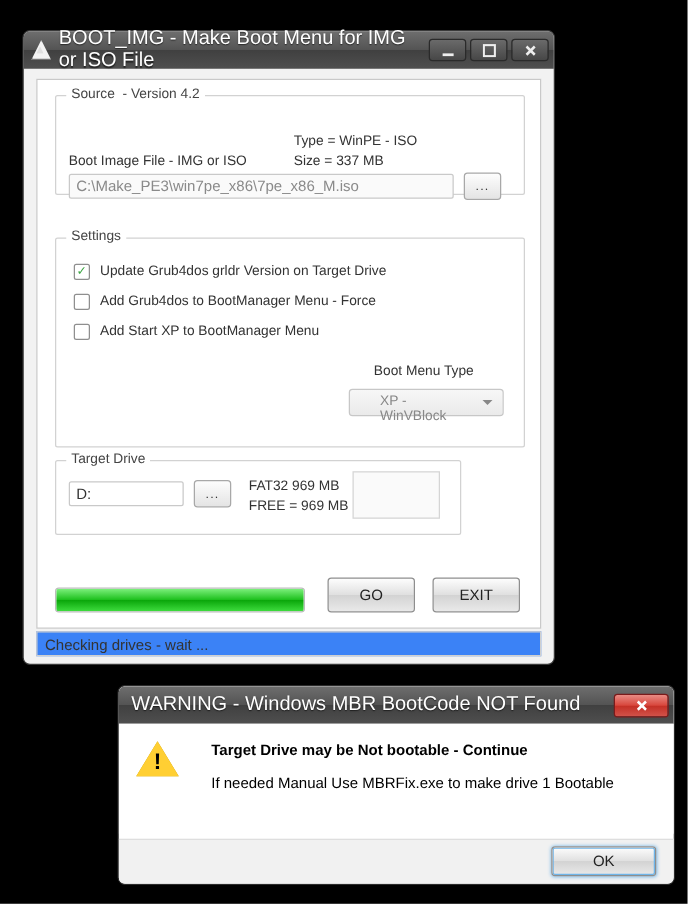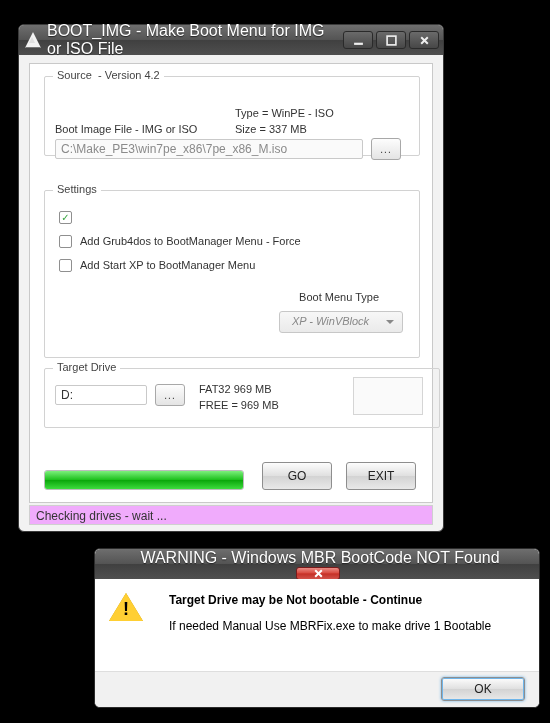--- a/index.html
+++ b/index.html
@@ -61,40 +61,40 @@
   .winbtn svg{ width:11px; height:11px; }
 
   .client {
     position:absolute; left:10px; top:38px; right:10px; bottom:28px;
     background:#fff;
     border:1px solid #c9c9c9;
   }
   .statusbar {
     position:absolute; left:10px; right:10px; bottom:6px;
     height:20px; line-height:20px;
-    background:#f0abfc;
+    background:#3b82f6;
     border:1px solid #cfcfcf;
     padding:0 6px;
     font-size:12px;
   }
 
   .group {
     position:absolute;
     border:1px solid #d2d2d2;
     border-radius:2px;
   }
   .group > .legend {
     position:absolute; top:-8px; left:8px;
     background:#fff; padding:0 4px;
     color:#444;
   }
 
   .grp-source { left:14px; top:12px; width:376px; height:80px; }
   .grp-settings { left:14px; top:126px; width:376px; height:168px; }
-  .grp-target { left:14px; top:304px; width:396px; height:60px; }
+  .grp-target { left:14px; top:304px; width:325px; height:60px; }
 
   .lbl { position:absolute; white-space:nowrap; }
 
   .textbox {
     position:absolute;
     height:20px;
     border:1px solid #c9c9c9;
     background:#fafafa;
     color:#8a8a8a;
     padding:2px 5px;
@@ -126,23 +126,22 @@
     font-size:10px; color:#3aa642;
   }
 
   .combo{
     position:absolute;
     height:22px;
     border:1px solid #c7c7c7;
     border-radius:3px;
     background:linear-gradient(#f7f7f7,#eaeaea);
     color:#888;
-    padding:3px 22px 0 12px;
+    padding:3px 22px 0 24px;
     font-size:11px;
-    font-style:italic;
   }
   .combo::after{
     content:"";
     position:absolute; right:8px; top:8px;
     border:4px solid transparent;
     border-top-color:#888;
   }
 
   .progress{
     position:absolute; left:14px; bottom:12px;
@@ -180,21 +179,21 @@
   .dlg{
     position:absolute;
     left:94px; top:548px;
     width:446px; height:160px;
     border:1px solid #2b2b2b;
     border-radius:6px;
     background:#fff;
     box-shadow:0 6px 20px rgba(0,0,0,.6);
     overflow:hidden;
   }
-  .dlg .titlebar{ border-radius:5px 5px 0 0;flex-direction:column; }
+  .dlg .titlebar{ border-radius:5px 5px 0 0; }
   .dlg .closebtn{
     width:44px; height:19px;
     border:1px solid #7a1b1b;
     border-radius:3px;
     background:linear-gradient(#e98b84,#d8463c 49%,#c42f25 51%,#d1524a);
     display:flex; align-items:center; justify-content:center;
     color:#fff;
   }
   .dlg .body{
     position:absolute; left:0; top:30px; right:0; bottom:40px;
@@ -264,20 +263,21 @@
 
       <div class="textbox" style="left:10px; top:62px; width:308px;">C:\Make_PE3\win7pe_x86\7pe_x86_M.iso</div>
       <div class="browse-btn" style="left:326px; top:61px;">...</div>
     </div>
 
     <div class="group grp-settings">
       <span class="legend">Settings</span>
 
       <div class="check-row" style="top:18px;">
         <div class="chk">✓</div>
+        <span>Update Grub4dos grldr Version on Target Drive</span>
       </div>
       <div class="check-row" style="top:42px;">
         <div class="chk"></div>
         <span>Add Grub4dos to BootManager Menu - Force</span>
       </div>
       <div class="check-row" style="top:66px;">
         <div class="chk"></div>
         <span>Add Start XP   to BootManager Menu</span>
       </div>
 

